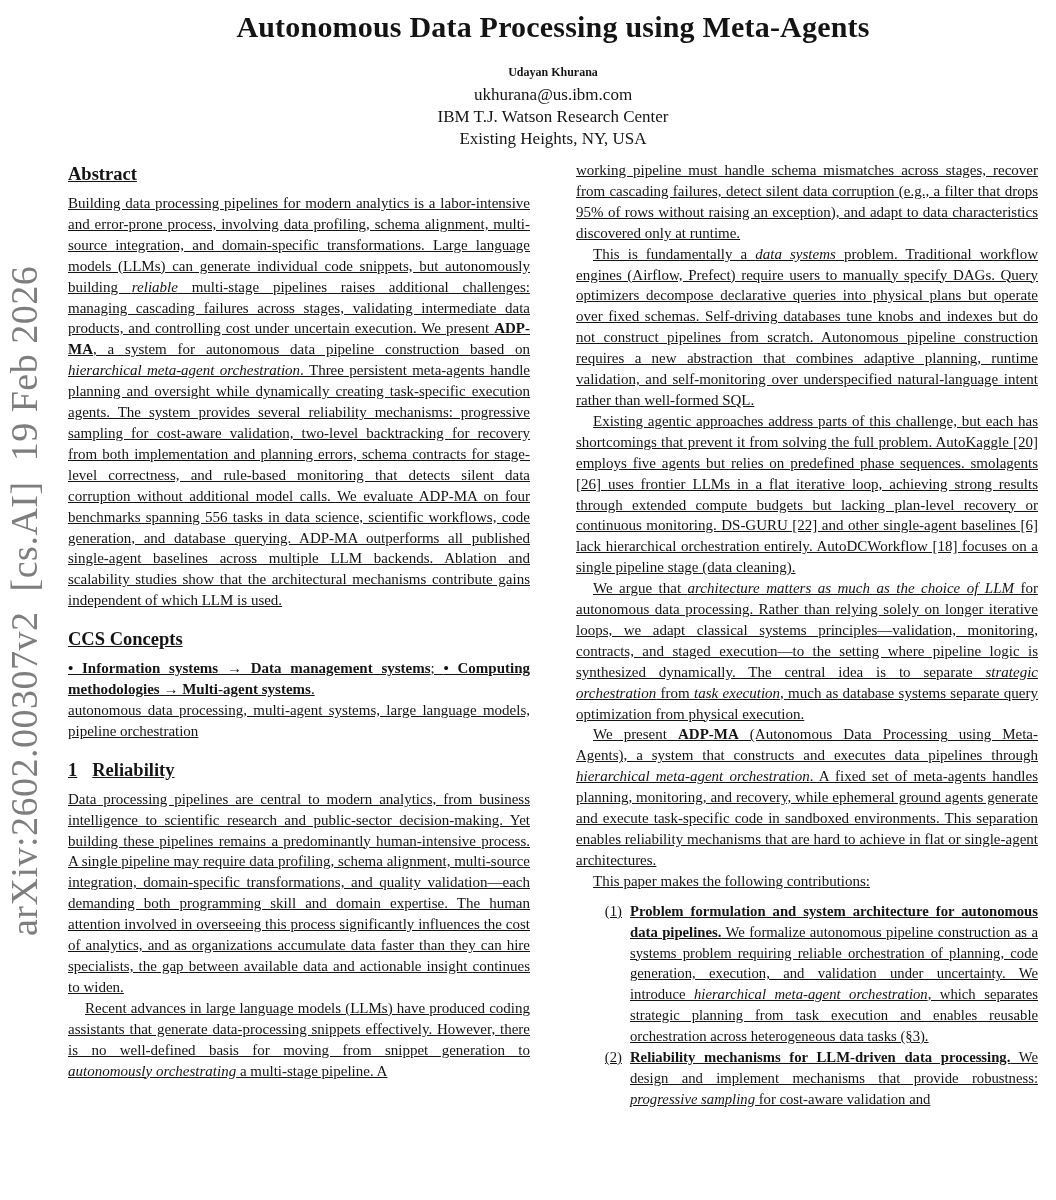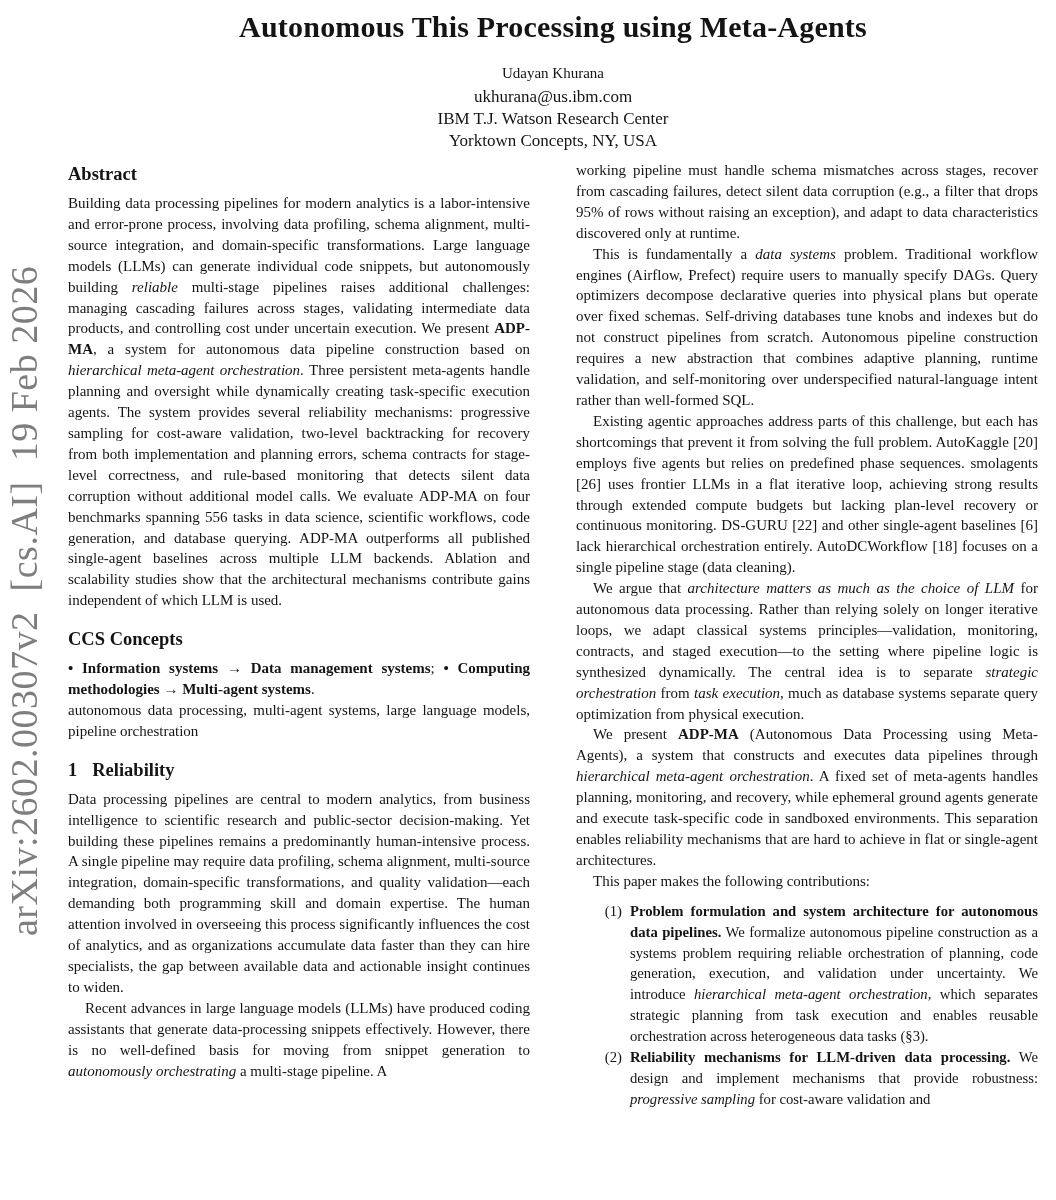--- a/index.html
+++ b/index.html
@@ -18,28 +18,28 @@
     letter-spacing:0.5px;
   }
 
   
   .paper-header{
     position:absolute;top:10px;left:68px;width:970px;text-align:center;
   }
   .paper-title{
     font-size:30px;font-weight:700;margin:0;letter-spacing:0.2px;
   }
-  .author-name{font-size:15px;margin-top:21px;}
+  .author-name{font-size:12px;margin-top:21px;font-weight:bold;}
   .author-line{font-size:17px;line-height:22px;}
   .author-email{margin-top:4px;}
 
   
   .columns{
     position:absolute;left:68px;top:160px;width:970px;
-    display:flex;gap:46px;align-items:flex-start;
+    display:flex;gap:46px;align-items:flex-start;text-decoration:underline;
   }
   .col{width:462px;flex:0 0 462px;}
 
   .para{
     margin:0;font-size:15px;line-height:20.9px;text-align:justify;
     hyphens:auto;-webkit-hyphens:auto;
   }
   .para.indent{text-indent:17px;}
   .seg-b{font-weight:700;}
   .seg-i{font-style:italic;}
@@ -58,25 +58,25 @@
   .contrib-body{flex:1;text-align:justify;hyphens:auto;-webkit-hyphens:auto;}
 </style>
 </head>
 <body>
 
 <div class="page">
 
   <div class="arxiv-strip">arXiv:2602.00307v2  [cs.AI]  19 Feb 2026</div>
 
   <header class="paper-header">
-    <h1 class="paper-title">Autonomous This Processing using Meta-Agents</h1>
+    <h1 class="paper-title">Autonomous Data Processing using Meta-Agents</h1>
     <div class="author-name">Udayan Khurana</div>
     <div class="author-line author-email">ukhurana@us.ibm.com</div>
     <div class="author-line">IBM T.J. Watson Research Center</div>
-    <div class="author-line">Yorktown Concepts, NY, USA</div>
+    <div class="author-line">Existing Heights, NY, USA</div>
   </header>
 
   <div class="columns">
 
     <div class="col">
       <h2 class="sec-heading first">Abstract</h2>
       <div>
           <p class="para"><span>Building data processing pipelines for modern analytics is a labor-intensive and error-prone process, involving data profiling, schema alignment, multi-source integration, and domain-specific transformations. Large language models (LLMs) can generate individual code snippets, but autonomously building </span><span class="seg-i">reliable</span><span> multi-stage pipelines raises additional challenges: managing cascading failures across stages, validating intermediate data products, and controlling cost under uncertain execution. We present </span><span class="seg-b">ADP-MA</span><span>, a system for autonomous data pipeline construction based on </span><span class="seg-i">hierarchical meta-agent orchestration</span><span>. Three persistent meta-agents handle planning and oversight while dynamically creating task-specific execution agents. The system provides several reliability mechanisms: progressive sampling for cost-aware validation, two-level backtracking for recovery from both implementation and planning errors, schema contracts for stage-level correctness, and rule-based monitoring that detects silent data corruption without additional model calls. We evaluate ADP-MA on four benchmarks spanning 556 tasks in data science, scientific workflows, code generation, and database querying. ADP-MA outperforms all published single-agent baselines across multiple LLM backends. Ablation and scalability studies show that the architectural mechanisms contribute gains independent of which LLM is used.</span></p>
         </div>
 

